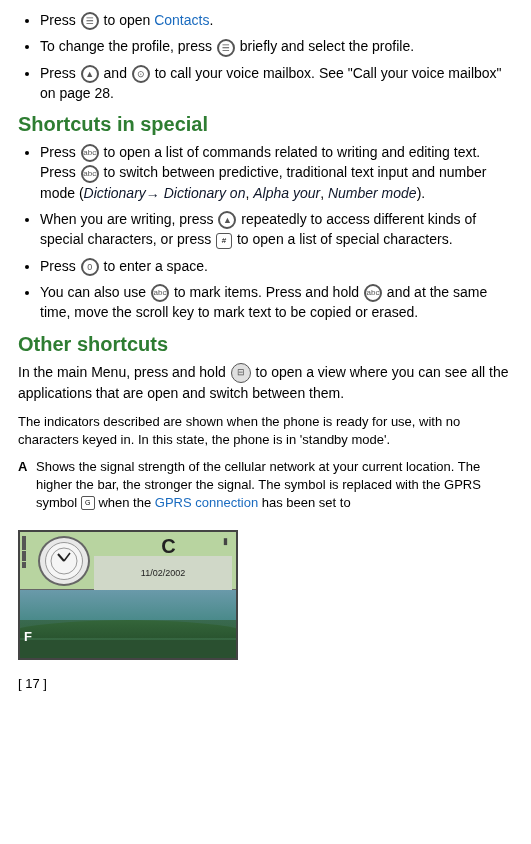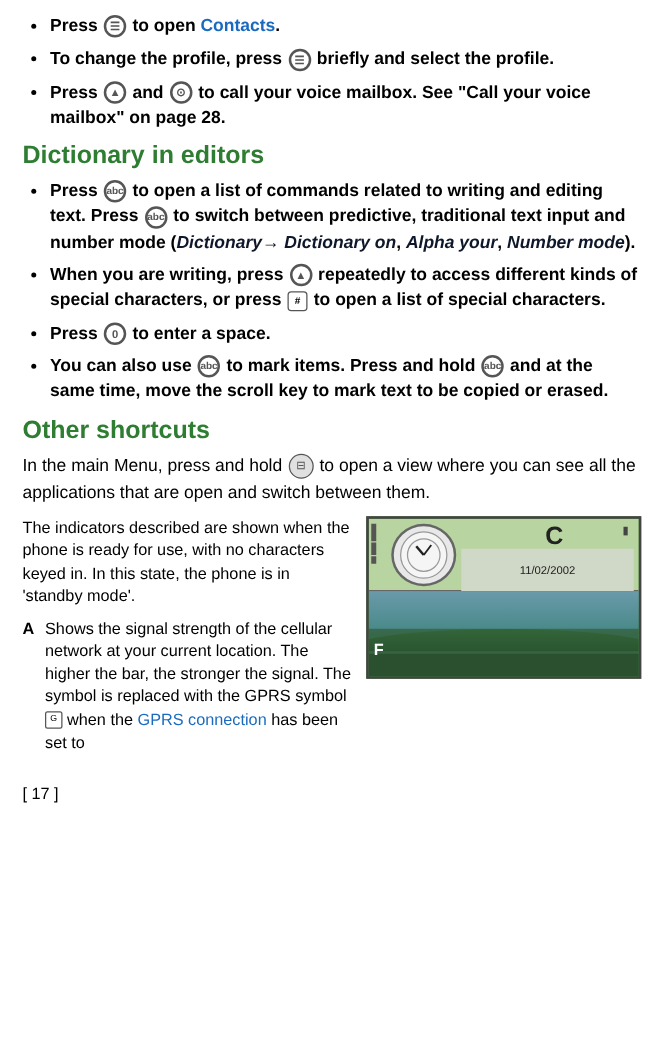--- a/index.html
+++ b/index.html
@@ -10,21 +10,20 @@
       font-family: Arial, Helvetica, sans-serif;
       font-size: 14px;
       color: #000;
       padding: 10px 18px 20px 18px;
     }
 
     .bullet-list {
       list-style: disc;
       padding-left: 22px;
       margin-bottom: 8px;
-      font-weight: bold;
     }
     .bullet-list li {
       margin-bottom: 6px;
       line-height: 1.45;
     }
 
     .section-heading {
       font-size: 20px;
       font-weight: bold;
       color: #2e7d32;
@@ -72,20 +71,21 @@
     }
 
     .standby-section {
       margin-top: 10px;
     }
 
     .standby-layout {
       display: flex;
       gap: 10px;
       margin-top: 6px;
+      flex-direction: column;
     }
 
     .standby-text {
       flex: 1;
       font-size: 13px;
       line-height: 1.4;
     }
 
     .standby-image-area {
       width: 220px;
@@ -271,21 +271,21 @@
   </li>
   <li>
     Press
     <span class="icon-circle nav">▲</span>
     and
     <span class="icon-circle nav">⊙</span>
     to call your voice mailbox. See "Call your voice mailbox" on page 28.
   </li>
 </ul>
 
-<div class="section-heading">Dictionary in editors</div>
+<div class="section-heading">Shortcuts in special</div>
 
 <ul class="bullet-list">
   <li>
     Press
     <span class="icon-circle abc">abc</span>
     to open a list of commands related to writing and editing text. Press
     <span class="icon-circle abc">abc</span>
     to switch between predictive, traditional text input and number mode (<span class="italic-link">Dictionary→ Dictionary on</span>, <span class="italic-link">Alpha your</span>, <span class="italic-link">Number mode</span>).
   </li>
   <li>

